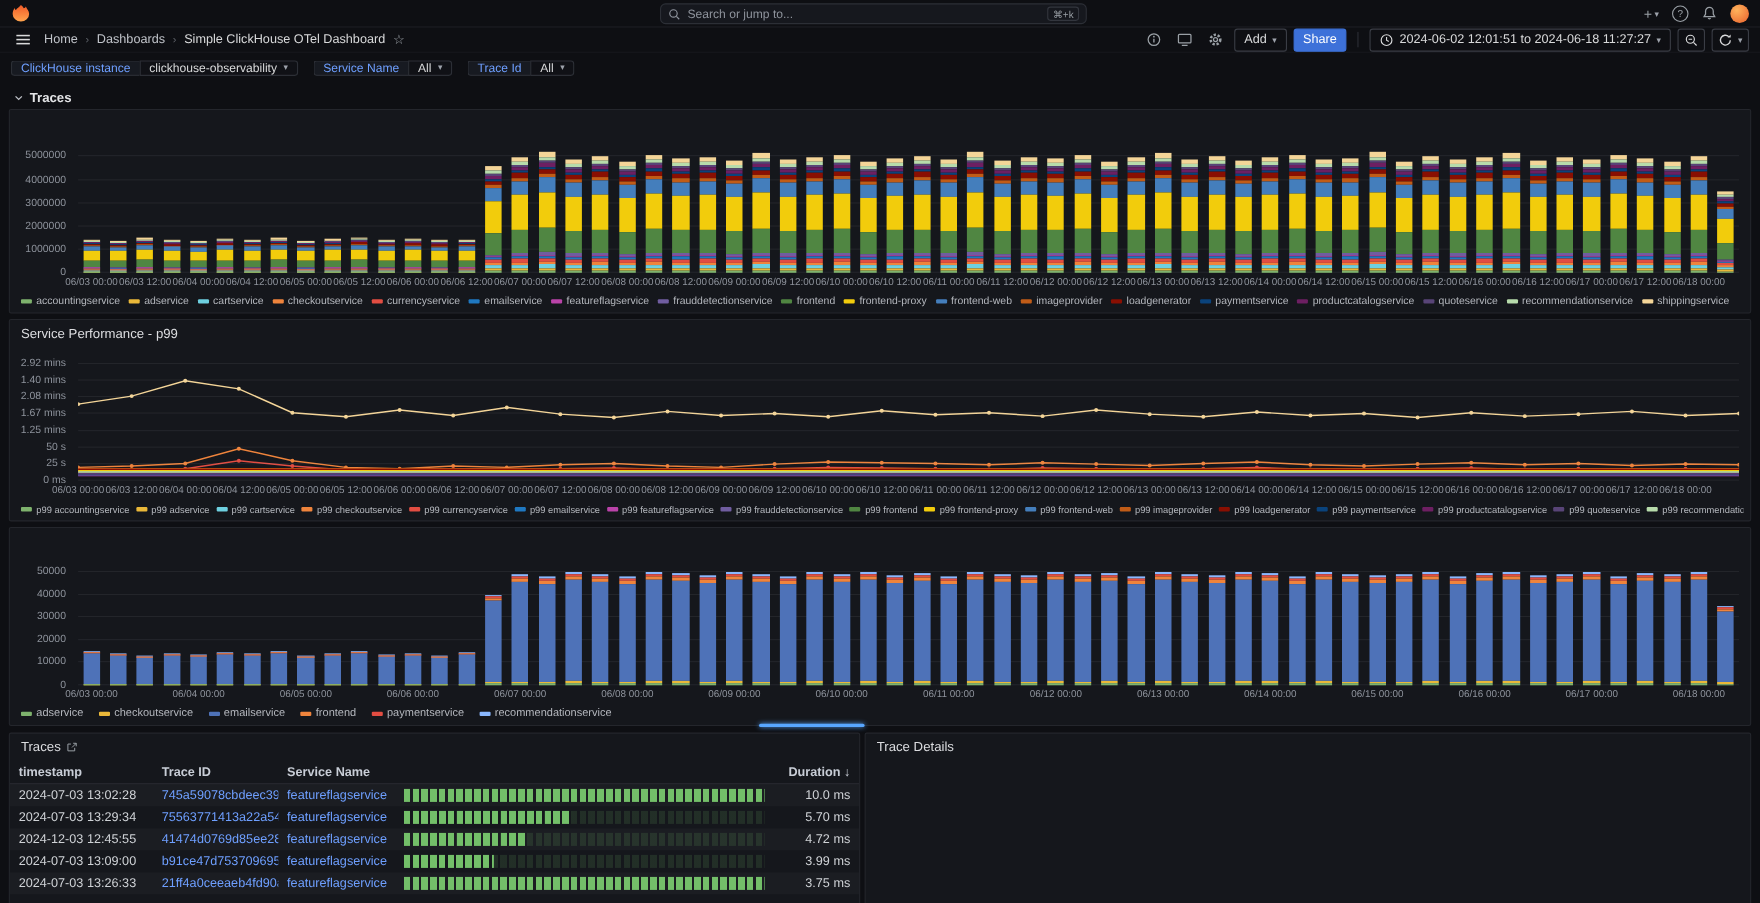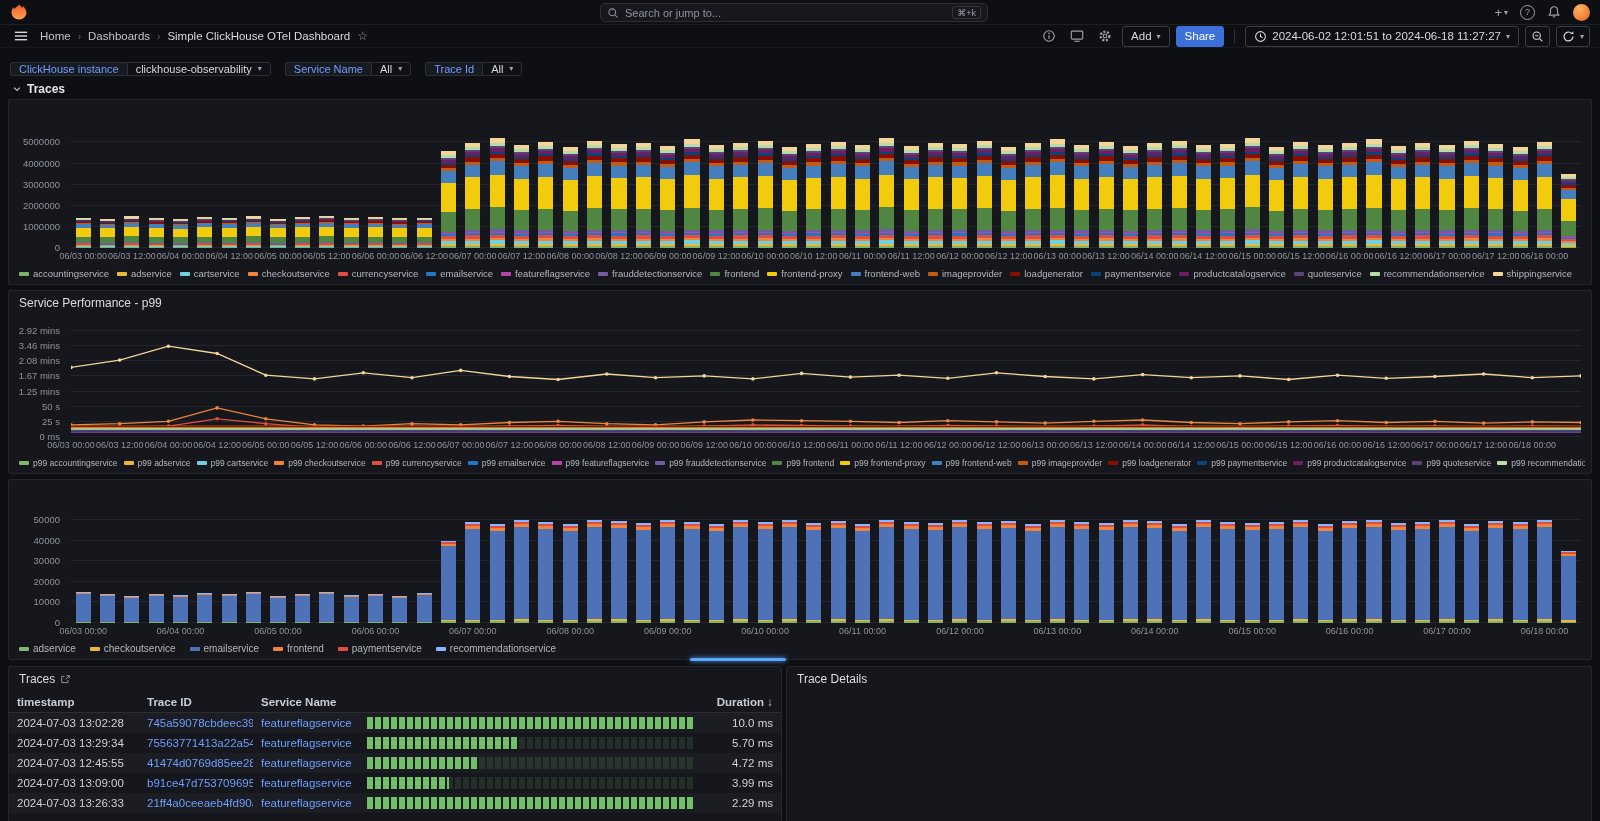--- a/index.html
+++ b/index.html
@@ -37,21 +37,21 @@
   .icon-btn { width:22px; height:20px; display:inline-flex; align-items:center; justify-content:center; }
   .btn { display:inline-flex; align-items:center; gap:5px; height:21px; padding:0 8px;
     border:1px solid #3a3d45; border-radius:3px; font-size:11.5px; color:#d8d9da; background:transparent; white-space:nowrap; }
   .btn-primary { background:#3d71d9; border-color:#3d71d9; color:#fff; }
   .caret { font-size:8px; color:#9da2ab; }
   .v-div { width:1px; height:14px; background:#2c2f36; margin:0 4px; }
 
   
   .varrow { position:absolute; top:52px; left:0; width:1600px; height:26px;
     display:flex; align-items:center; gap:14px; padding:0 10px; }
-  .var-chip { display:flex; align-items:flex-end; height:21px; font-size:11px; }
+  .var-chip { display:flex; align-items:flex-start; height:21px; font-size:11px; }
   .var-label { display:flex; align-items:center; padding:0 8px; color:#6e9fff;
     background:#171a21; border:1px solid #2c2f36; border-right:0; border-radius:3px 0 0 3px; }
   .var-value { display:flex; align-items:center; gap:6px; padding:0 8px; color:#d8d9da;
     background:#101116; border:1px solid #2c2f36; border-radius:0 3px 3px 0; }
 
   
   .rowheader { position:absolute; top:80px; left:0; height:18px; display:flex; align-items:center;
     gap:5px; padding:0 12px; font-size:12px; font-weight:bold; color:#e3e4e6; }
 
   
@@ -1603,21 +1603,21 @@
   <div class="panel-title">
     <span>Service Performance - p99</span>
   </div>
   <div class="y-axis">
       <div class="ytick" style="bottom: calc(0% - 5px);">0 ms</div>
       <div class="ytick" style="bottom: calc(13.5135% - 5px);">25 s</div>
       <div class="ytick" style="bottom: calc(27.027% - 5px);">50 s</div>
       <div class="ytick" style="bottom: calc(40.5405% - 5px);">1.25 mins</div>
       <div class="ytick" style="bottom: calc(54.0541% - 5px);">1.67 mins</div>
       <div class="ytick" style="bottom: calc(67.5676% - 5px);">2.08 mins</div>
-      <div class="ytick" style="bottom: calc(81.0811% - 5px);">3.46 mins</div>
+      <div class="ytick" style="bottom: calc(81.0811% - 5px);">1.40 mins</div>
       <div class="ytick" style="bottom: calc(94.5946% - 5px);">2.92 mins</div>
     </div>
   <div class="plot"><div class="gridline" style="bottom: 0%;"></div><div class="gridline" style="bottom: 13.5135%;"></div><div class="gridline" style="bottom: 27.027%;"></div><div class="gridline" style="bottom: 40.5405%;"></div><div class="gridline" style="bottom: 54.0541%;"></div><div class="gridline" style="bottom: 67.5676%;"></div><div class="gridline" style="bottom: 81.0811%;"></div><div class="gridline" style="bottom: 94.5946%;"></div><svg width="1510" height="112">
         <polyline points="0.0,104.7 48.7,104.7 97.4,104.7 146.1,104.7 194.8,104.7 243.5,104.7 292.3,104.7 341.0,104.7 389.7,104.7 438.4,104.7 487.1,104.7 535.8,104.7 584.5,104.7 633.2,104.7 681.9,104.7 730.6,104.7 779.4,104.7 828.1,104.7 876.8,104.7 925.5,104.7 974.2,104.7 1022.9,104.7 1071.6,104.7 1120.3,104.7 1169.0,104.7 1217.7,104.7 1266.5,104.7 1315.2,104.7 1363.9,104.7 1412.6,104.7 1461.3,104.7 1510.0,104.7" fill="none" stroke="#7EB26D" stroke-width="1.3"></polyline>
         <polyline points="0.0,105.9 48.7,105.9 97.4,105.9 146.1,105.9 194.8,105.9 243.5,105.9 292.3,105.9 341.0,105.9 389.7,105.9 438.4,105.9 487.1,105.9 535.8,105.9 584.5,105.9 633.2,105.9 681.9,105.9 730.6,105.9 779.4,105.9 828.1,105.9 876.8,105.9 925.5,105.9 974.2,105.9 1022.9,105.9 1071.6,105.9 1120.3,105.9 1169.0,105.9 1217.7,105.9 1266.5,105.9 1315.2,105.9 1363.9,105.9 1412.6,105.9 1461.3,105.9 1510.0,105.9" fill="none" stroke="#EAB839" stroke-width="1.3"></polyline>
         <polyline points="0.0,103.5 48.7,103.5 97.4,103.5 146.1,103.5 194.8,103.5 243.5,103.5 292.3,103.5 341.0,103.5 389.7,103.5 438.4,103.5 487.1,103.5 535.8,103.5 584.5,103.5 633.2,103.5 681.9,103.5 730.6,103.5 779.4,103.5 828.1,103.5 876.8,103.5 925.5,103.5 974.2,103.5 1022.9,103.5 1071.6,103.5 1120.3,103.5 1169.0,103.5 1217.7,103.5 1266.5,103.5 1315.2,103.5 1363.9,103.5 1412.6,103.5 1461.3,103.5 1510.0,103.5" fill="none" stroke="#6ED0E0" stroke-width="1.3"></polyline>
         <polyline points="0.0,99.9 48.7,98.7 97.4,96.3 146.1,82.9 194.8,93.8 243.5,99.9 292.3,101.1 341.0,98.7 389.7,99.9 438.4,97.5 487.1,96.3 535.8,98.7 584.5,99.9 633.2,96.9 681.9,95.0 730.6,95.7 779.4,96.3 828.1,97.5 876.8,95.7 925.5,96.9 974.2,98.1 1022.9,96.3 1071.6,95.0 1120.3,97.5 1169.0,98.7 1217.7,96.9 1266.5,95.7 1315.2,97.5 1363.9,96.3 1412.6,98.1 1461.3,96.9 1510.0,97.5" fill="none" stroke="#EF843C" stroke-width="1.3"></polyline>
         <circle cx="0.0" cy="99.9" r="1.8" fill="#EF843C"></circle>
         <circle cx="48.7" cy="98.7" r="1.8" fill="#EF843C"></circle>
         <circle cx="97.4" cy="96.3" r="1.8" fill="#EF843C"></circle>
@@ -2430,21 +2430,21 @@
         <div class="tcell link">75563771413a22a54618...</div>
         <div class="tcell link">featureflagservice</div>
         <div class="tcell">
           <div class="gauge-track">
             <div class="gauge-fill" style="width: 46%;"></div>
           </div>
         </div>
         <div class="tcell dur">5.70 ms</div>
       </div>
       <div class="trow">
-        <div class="tcell">2024-07-03 12:45:55</div>
+        <div class="tcell">2024-12-03 12:45:55</div>
         <div class="tcell link">41474d0769d85ee2828...</div>
         <div class="tcell link">featureflagservice</div>
         <div class="tcell">
           <div class="gauge-track">
             <div class="gauge-fill" style="width: 34%;"></div>
           </div>
         </div>
         <div class="tcell dur">4.72 ms</div>
       </div>
       <div class="trow">
@@ -2460,21 +2460,21 @@
       </div>
       <div class="trow">
         <div class="tcell">2024-07-03 13:26:33</div>
         <div class="tcell link">21ff4a0ceeaeb4fd90af0...</div>
         <div class="tcell link">featureflagservice</div>
         <div class="tcell">
           <div class="gauge-track">
             <div class="gauge-fill" style="width: 100%;"></div>
           </div>
         </div>
-        <div class="tcell dur">2.29 ms</div>
+        <div class="tcell dur">3.75 ms</div>
       </div>
     </div>
 </section>
 
 <section class="panel" style="left:786px; top:666px; width:806px; height:160px;">
   <div class="panel-title">
     <span>Trace Details</span>
   </div>
   <div></div>
 </section>

